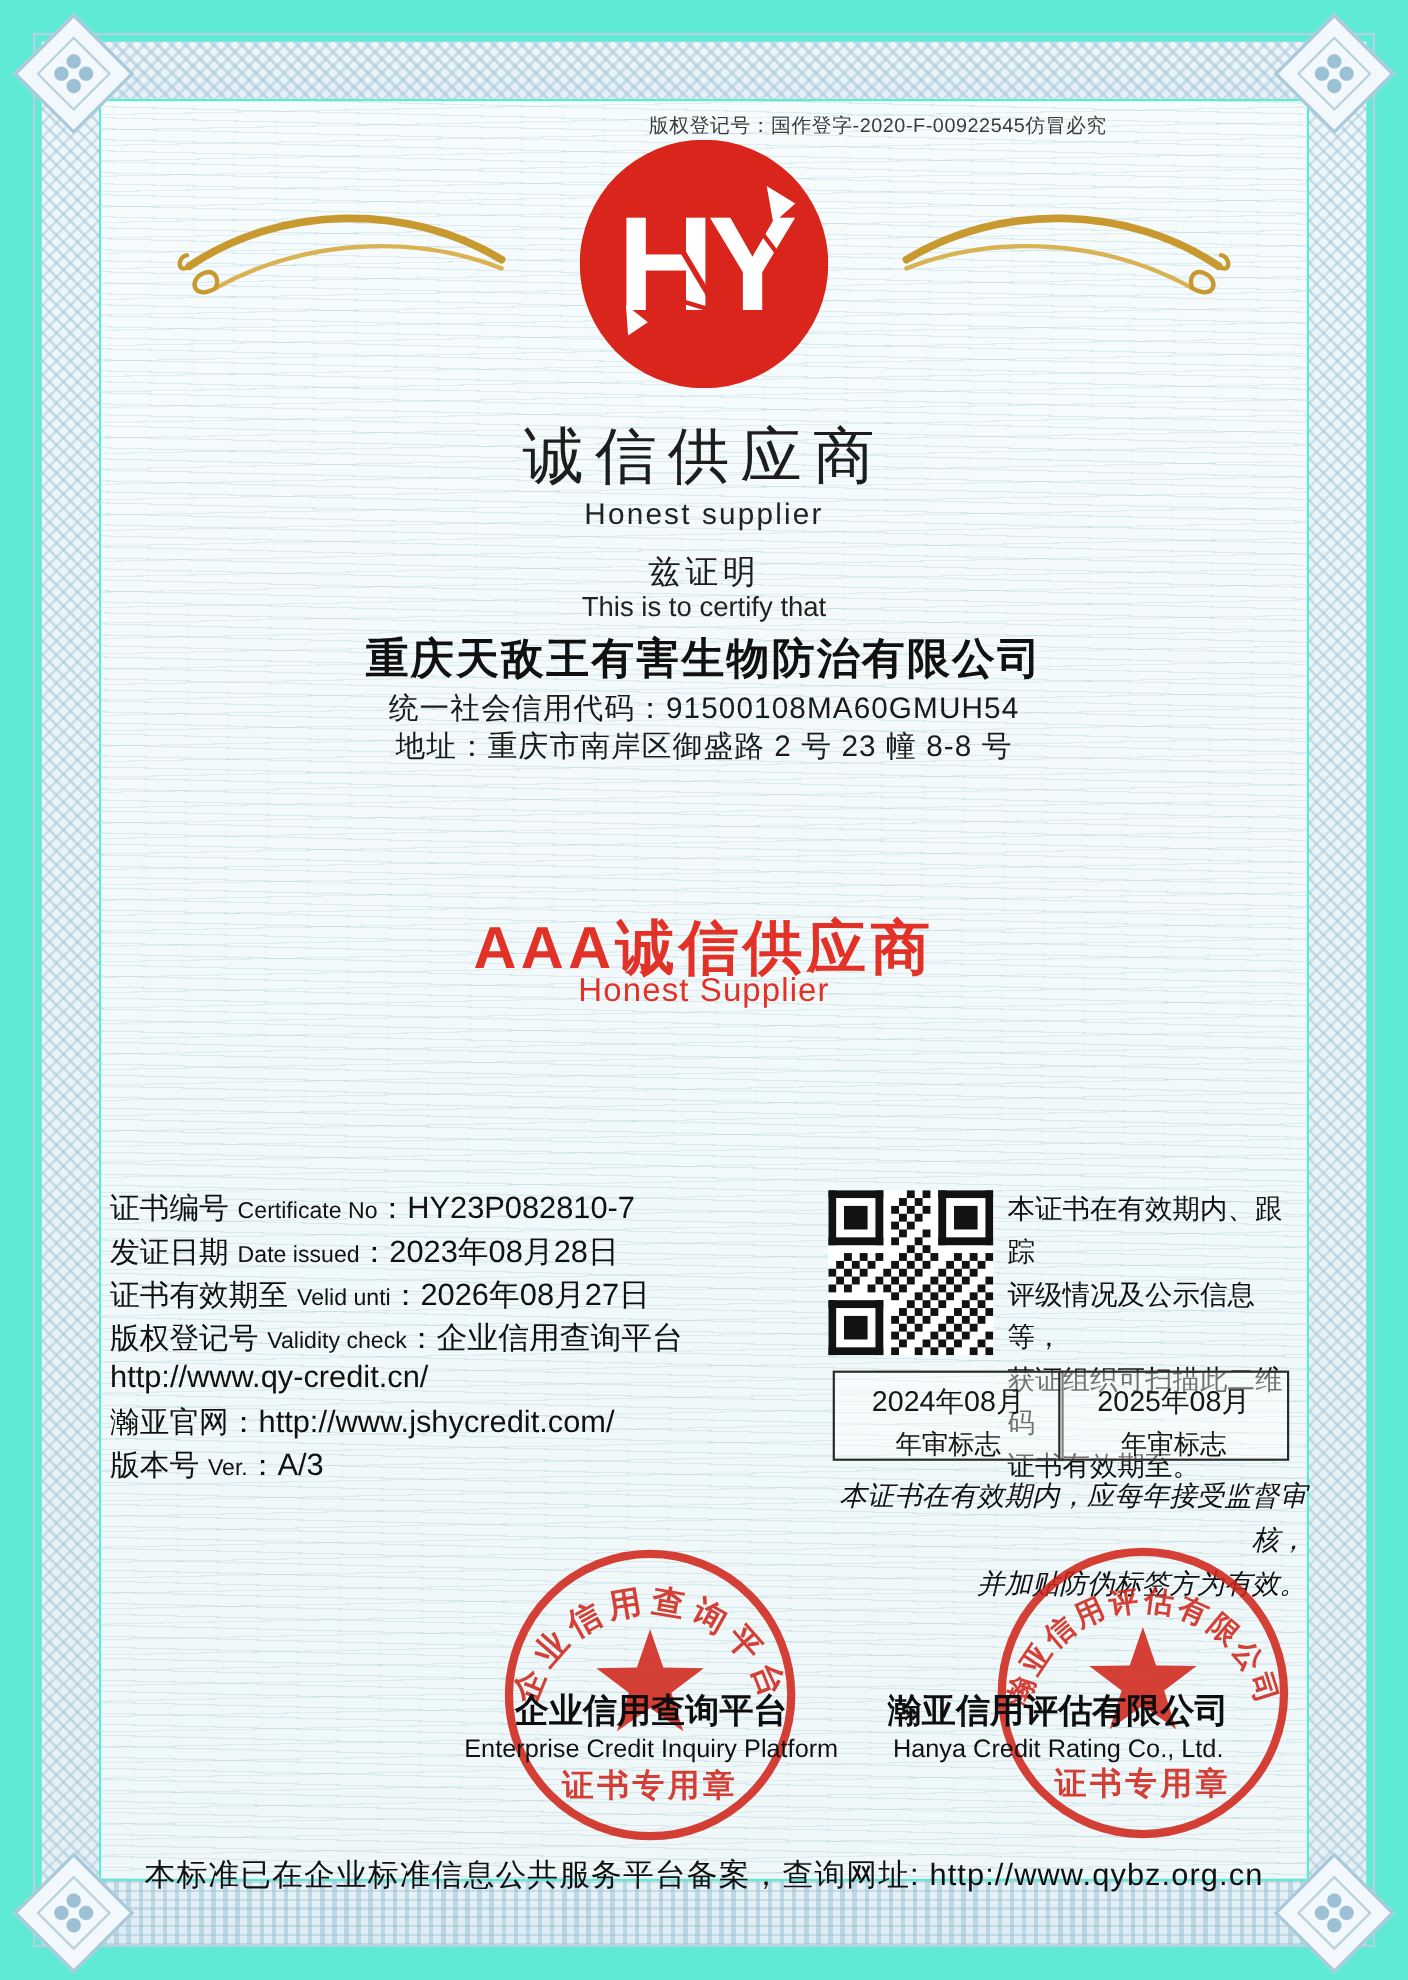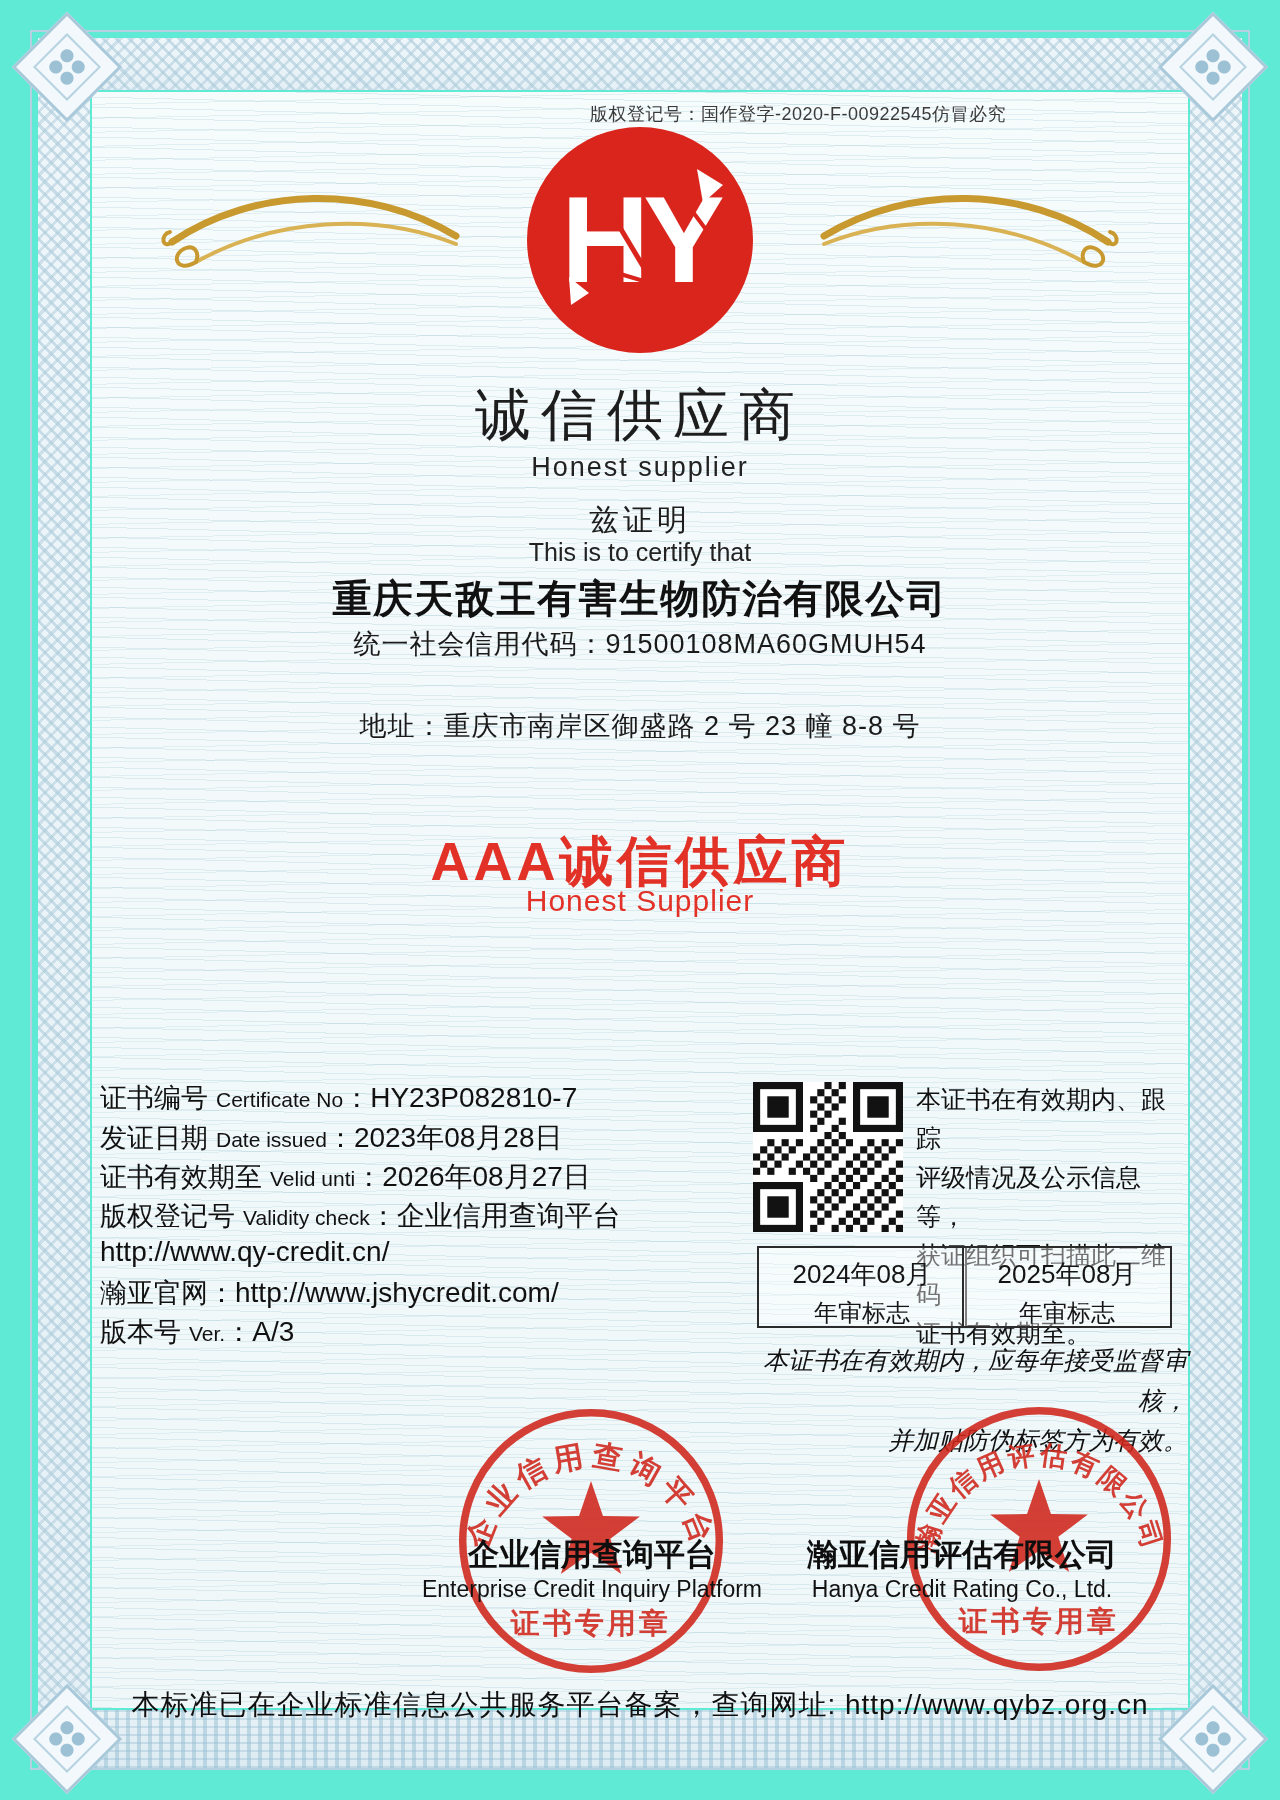--- a/index.html
+++ b/index.html
@@ -134,21 +134,21 @@
       <line x1="70" y1="140" x2="190" y2="176" stroke="#d9251c" stroke-width="4"></line>
     </svg>
 
     <div class="abs center title-zh" style="top:378px;">诚信供应商</div>
     <div class="abs center title-en" style="top:452px;">Honest supplier</div>
     <div class="abs center certify-zh" style="top:500px;">兹证明</div>
     <div class="abs center certify-en" style="top:538px;">This is to certify that</div>
 
     <div class="abs center company-name" style="top:572px;">重庆天敌王有害生物防治有限公司</div>
     <div class="abs center info-line" style="top:626px;">统一社会信用代码：91500108MA60GMUH54</div>
-    <div class="abs center info-line" style="top:660px;margin-top:48px;">地址：重庆市南岸区御盛路 2 号 23 幢 8-8 号</div>
+    <div class="abs center info-line" style="top:660px;">地址：重庆市南岸区御盛路 2 号 23 幢 8-8 号</div>
 
     <div class="abs center rating-zh" style="top:826px;">AAA诚信供应商</div>
     <div class="abs center rating-en" style="top:884px;">Honest Supplier</div>
 
     <div class="abs details">
       <div class="detail-line">
         <span class="dl-zh">证书编号</span>
         <span class="dl-en">Certificate No</span>
         <span class="dl-sep">：</span>
         <span class="dl-val">HY23P082810-7</span>

